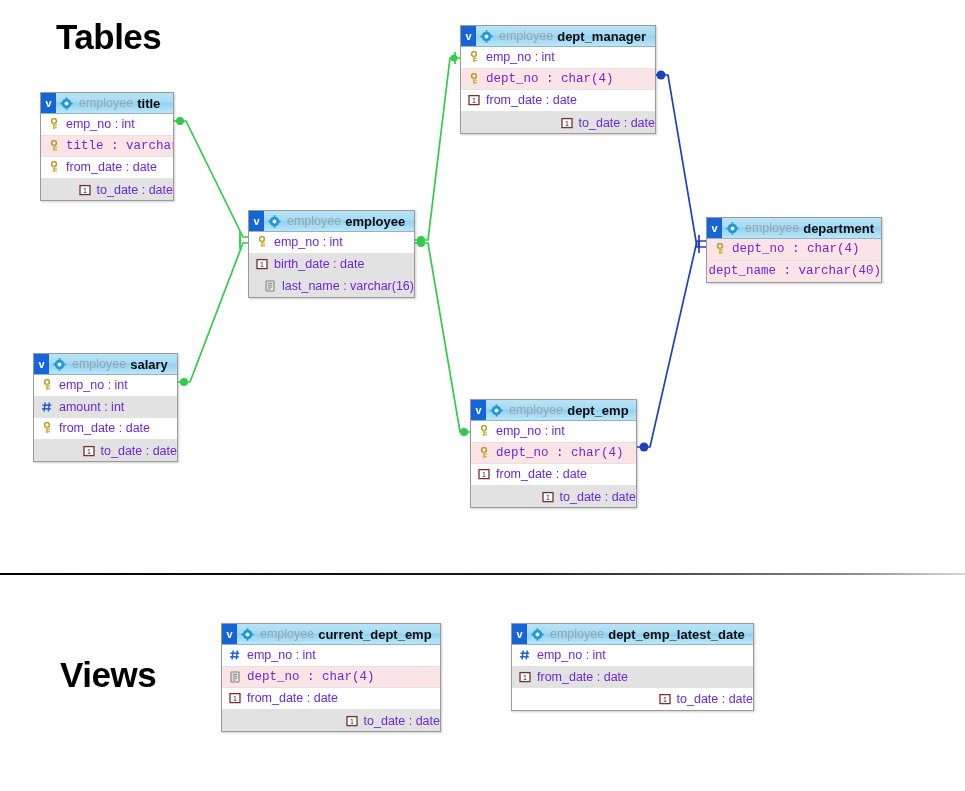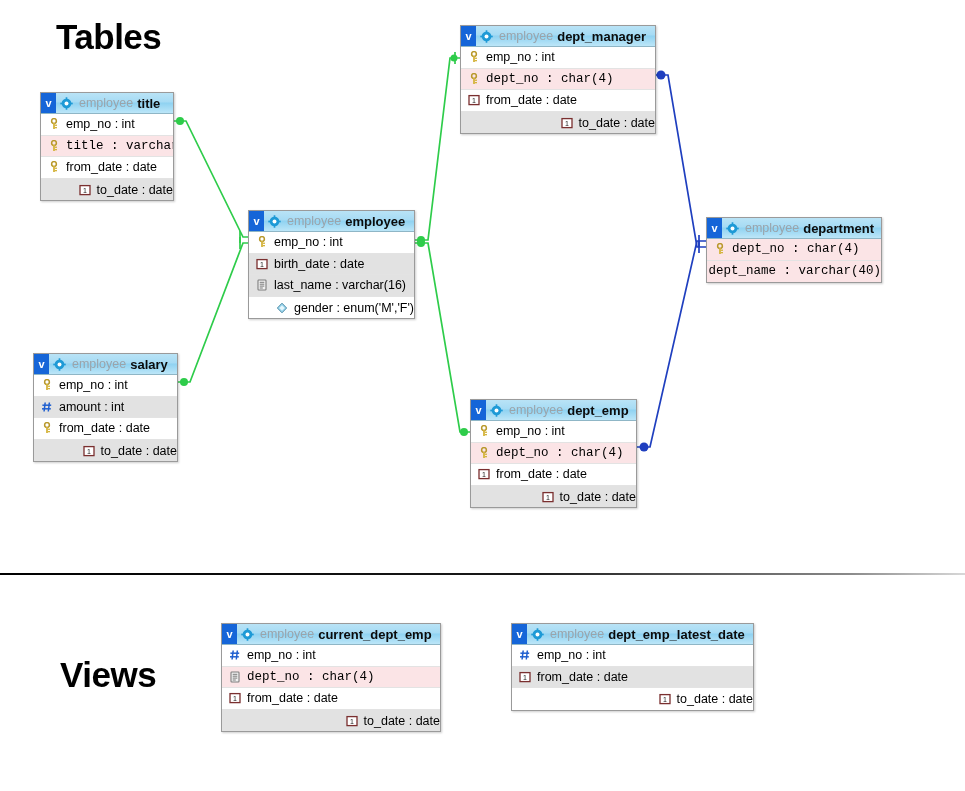--- a/index.html
+++ b/index.html
@@ -106,21 +106,21 @@
   .ent-row:last-child { border-bottom: none; justify-content: flex-end; }
   .ent-row.r-pinkish { background: #fbe4e6; font-family: Liberation Mono, monospace; }
   .ent-row.r-gray    { background: #e2e2e2; }
   .row-icon {
     width: 12px; height: 12px;
     margin-right: 6px;
     flex: 0 0 auto;
     display: block;
   }
   .row-text {
-    color: #000000;
+    color: #6d28d9;
     font-size: 12.5px;
   }
 </style>
 </head>
 <body>
 
 <div id="canvas">
 
   <div class="section-title" style="left:56px; top:17px;">Tables</div>
 
@@ -332,29 +332,20 @@
             <svg class="row-icon" viewBox="0 0 12 12">
               <rect x="2" y="1" width="8" height="10" rx="0.7" fill="#f2f2f2" stroke="#7d7d7d" stroke-width="1.1"></rect>
               <line x1="3.7" y1="3.3" x2="8.3" y2="3.3" stroke="#6d6d6d" stroke-width="0.9"></line>
               <line x1="3.7" y1="5.2" x2="8.3" y2="5.2" stroke="#6d6d6d" stroke-width="0.9"></line>
               <line x1="3.7" y1="7.1" x2="8.3" y2="7.1" stroke="#6d6d6d" stroke-width="0.9"></line>
               <line x1="3.7" y1="9.0" x2="6.8" y2="9.0" stroke="#6d6d6d" stroke-width="0.9"></line>
             </svg>
           </span>
           <span class="row-text">last_name : varchar(16)</span>
         </div>
-        <div class="ent-row ">
-          <span>
-            <svg class="row-icon" viewBox="0 0 12 12">
-              <polygon points="6,1.2 10.6,6 6,10.8 1.4,6" fill="#9fd9ef" stroke="#4b8ba8" stroke-width="1"></polygon>
-              <polygon points="6,3.4 8.6,6 6,8.6 3.4,6" fill="#e8f7fd"></polygon>
-            </svg>
-          </span>
-          <span class="row-text">gender : enum('M','F')</span>
-        </div>
       </div>
       <div class="entity" style="left: 706px; top: 217px; width: 176px;">
         <div class="ent-header">
           <div class="vbadge">v</div>
           <span>
             <svg class="gear" viewBox="0 0 14 14">
               <g fill="#1e9ad6">
                 <circle cx="7" cy="7" r="5.2"></circle>
                 <rect x="6.1" y="0.3" width="1.8" height="3"></rect>
                 <rect x="6.1" y="10.7" width="1.8" height="3"></rect>

